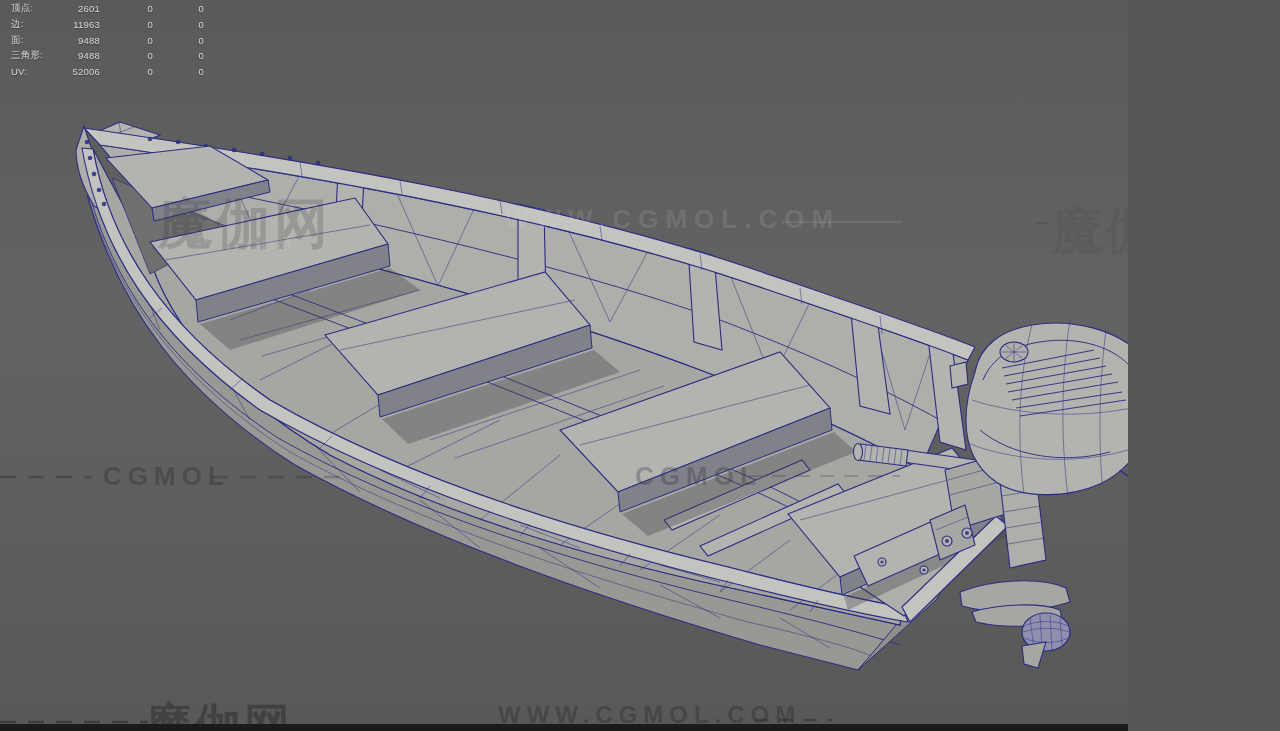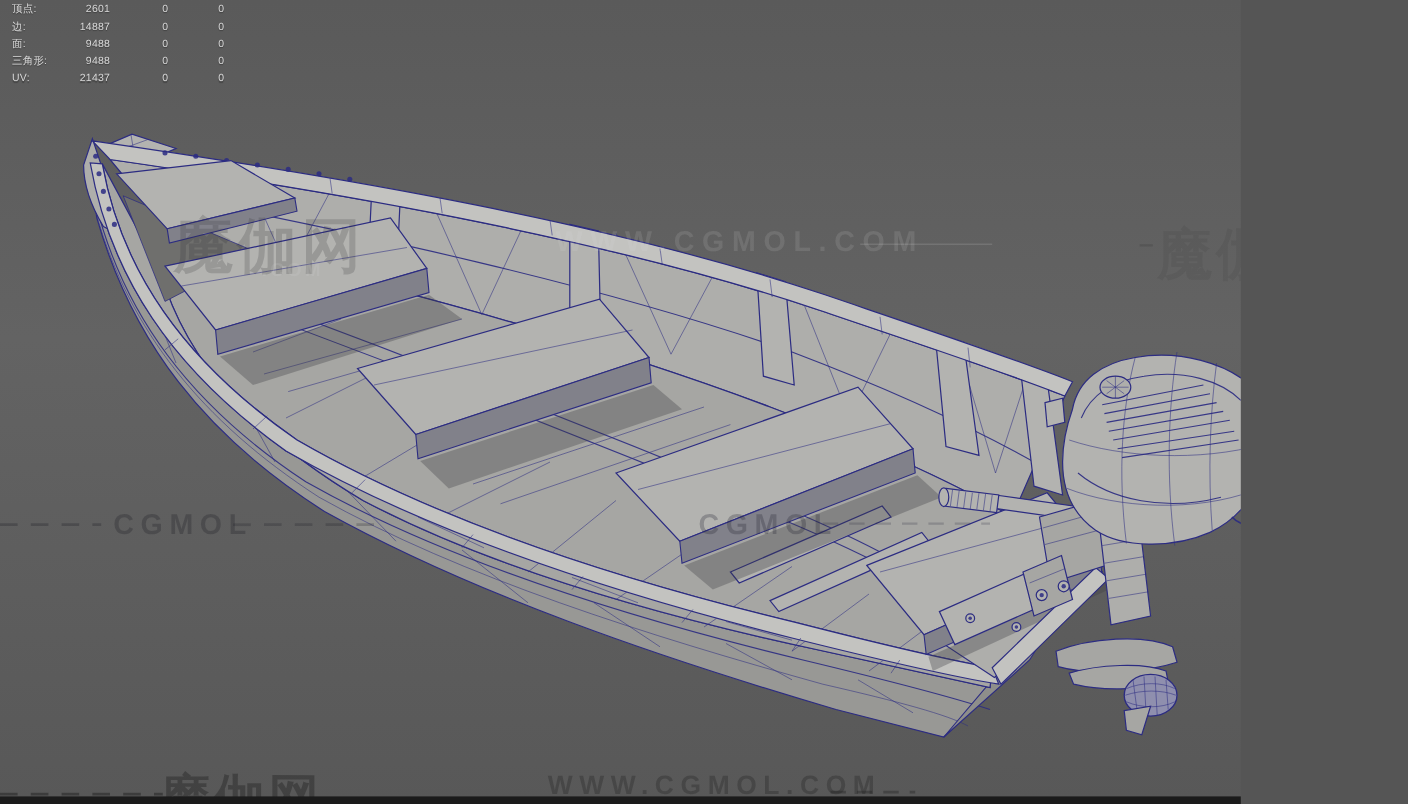--- a/index.html
+++ b/index.html
@@ -205,39 +205,39 @@
 
   <div class="hud">
     <div class="hud-row">
       <span class="hud-label">顶点:</span>
       <span class="hud-val">2601</span>
       <span class="hud-val">0</span>
       <span class="hud-val">0</span>
     </div>
     <div class="hud-row">
       <span class="hud-label">边:</span>
-      <span class="hud-val">14887</span>
+      <span class="hud-val">11963</span>
       <span class="hud-val">0</span>
       <span class="hud-val">0</span>
     </div>
     <div class="hud-row">
       <span class="hud-label">面:</span>
       <span class="hud-val">9488</span>
       <span class="hud-val">0</span>
       <span class="hud-val">0</span>
     </div>
     <div class="hud-row">
       <span class="hud-label">三角形:</span>
       <span class="hud-val">9488</span>
       <span class="hud-val">0</span>
       <span class="hud-val">0</span>
     </div>
     <div class="hud-row">
       <span class="hud-label">UV:</span>
-      <span class="hud-val">21437</span>
+      <span class="hud-val">52006</span>
       <span class="hud-val">0</span>
       <span class="hud-val">0</span>
     </div>
   </div>
 
   <div class="wm wm-cn-big" style="left:158px;top:188px;">魔伽网</div>
   <div class="wm wm-com" style="left:238px;top:236px;">.COM</div>
   <div class="wm wm-url" style="left:505px;top:204px;">WWW.CGMOL.COM</div>
   <div class="wm wm-cn-faint" style="left:1052px;top:198px;">魔伽网</div>
   <div class="wm wm-short" style="left:103px;top:461px;">CGMOL</div>

